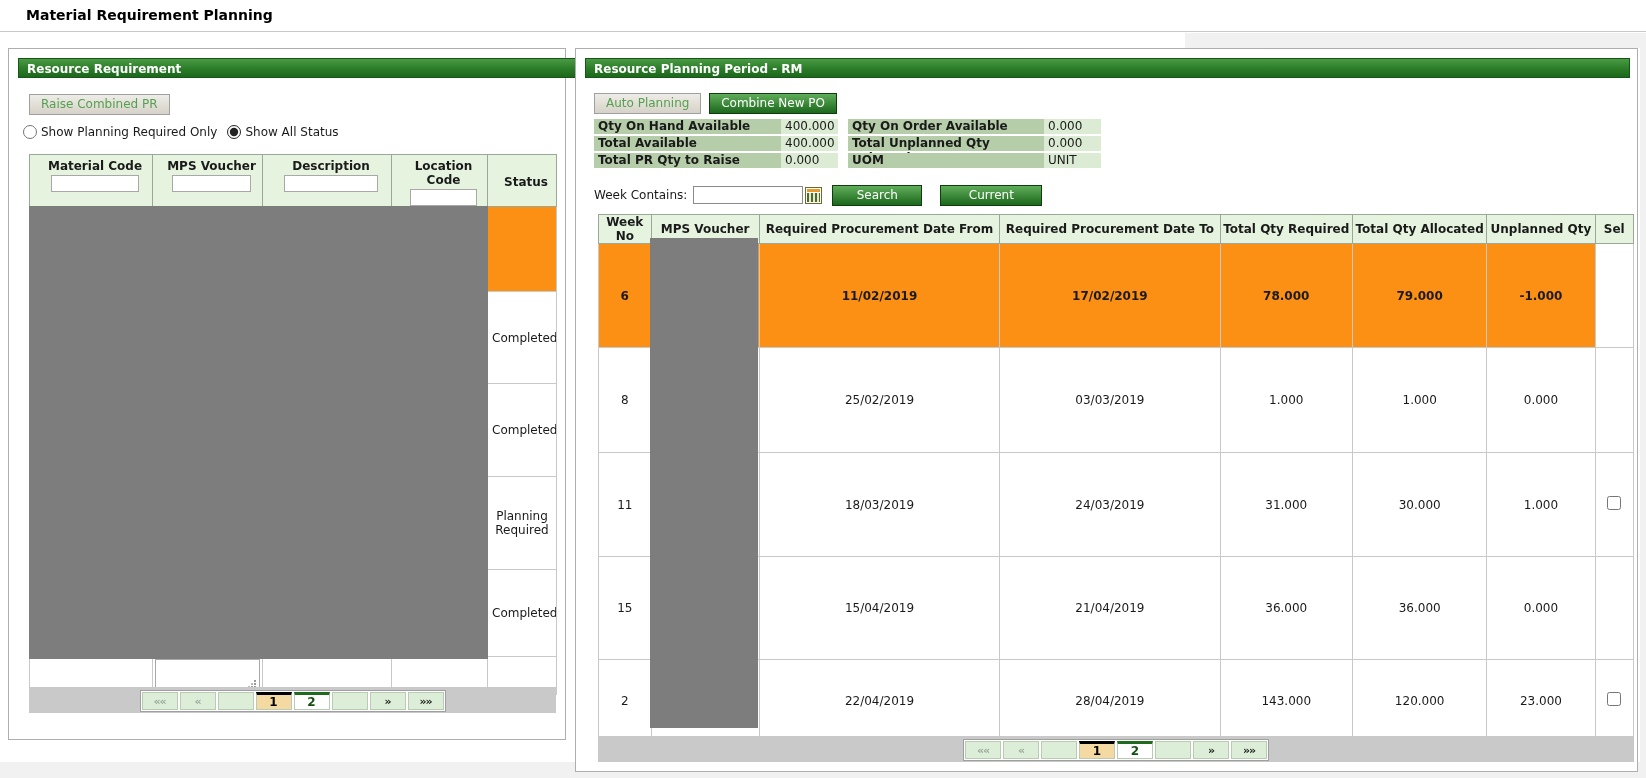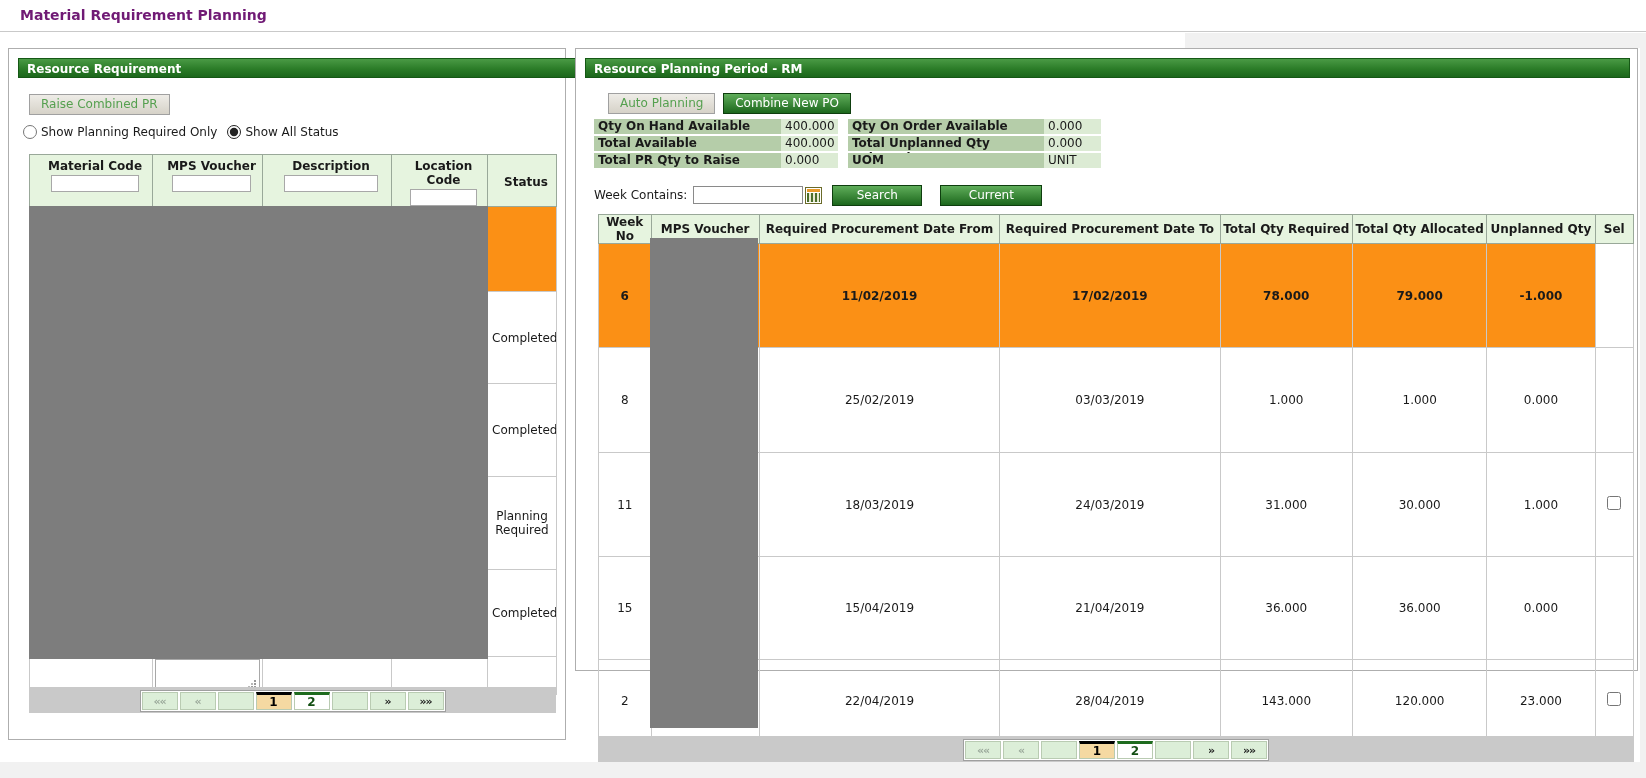--- a/index.html
+++ b/index.html
@@ -7,29 +7,29 @@
   body {
     position:relative;
     background:#ffffff;
     font-family:"DejaVu Sans","Liberation Sans",sans-serif;
     font-size:12px;
     color:#1a1a1a;
   }
 
   
   .title-bar { position:absolute; left:0; top:0; width:1646px; height:32px; background:#fff; border-bottom:1px solid #c9c9c9; }
-  .page-title { position:absolute; left:20px; top:7px; font-size:14px; font-weight:bold; color:#701a75; }
+  .page-title { position:absolute; left:26px; top:7px; font-size:14px; font-weight:bold; color:#000000; }
   .gray-topright { position:absolute; left:1185px; top:33px; width:461px; height:15px; background:#f1f1f1; }
   .gray-right   { position:absolute; left:1640px; top:33px; width:6px; height:745px; background:#f1f1f1; }
   .gray-bottom  { position:absolute; left:0; top:762px; width:1646px; height:16px; background:#f1f1f1; }
 
   
   .panel { position:absolute; background:#fff; border:1px solid #aeaeae; }
   #left-panel  { left:8px;   top:48px; width:558px;  height:692px; }
-  #right-panel { left:575px; top:48px; width:1063px; height:623px; }
+  #right-panel { left:575px; top:48px; width:1063px; height:724px; }
 
   .panel-header {
     position:absolute; height:20px; line-height:20px;
     background:linear-gradient(to bottom,#4a9a45 0%,#2b7c28 55%,#1c671c 100%);
     border:1px solid #155815;
     color:#fff; font-weight:bold; font-size:12px; padding-left:8px;
   }
   #left-panel .panel-header  { left:9px; top:9px; width:604px; }
   #right-panel .panel-header { left:9px; top:9px; width:1045px; }
 
@@ -78,21 +78,21 @@
     width:36px; height:18px; display:flex; align-items:center; justify-content:center;
     background:#dceed8; border:1px solid #b9cbb2; font-size:11px; font-weight:bold; cursor:pointer;
     letter-spacing:-1px;
   }
   .pcell.dim { color:#9aa89a; }
   .pcell.nav { color:#1a1a1a; }
   .pcell.cur   { background:#f5d9a2; border-top:3px solid #000; color:#000; font-size:12px; letter-spacing:0; }
   .pcell.other { background:#fff; border-top:3px solid #1e6b1e; color:#134f13; font-size:12px; letter-spacing:0; }
 
   
-  #right-buttons { position:absolute; left:32px; top:44px; }
+  #right-buttons { position:absolute; left:18px; top:44px; }
   #summary-grid {
     position:absolute; left:18px; top:70px;
     display:grid;
     grid-template-columns:187px 57px 10px 196px 57px;
     grid-auto-rows:15px; row-gap:2px;
   }
   .sum-label { background:#b5cda9; font-weight:bold; padding-left:4px; line-height:15px; font-size:12px; }
   .sum-value { background:#dcebd4; padding-left:4px; line-height:15px; font-size:12px; }
   .sum-gap { background:transparent; }
 

